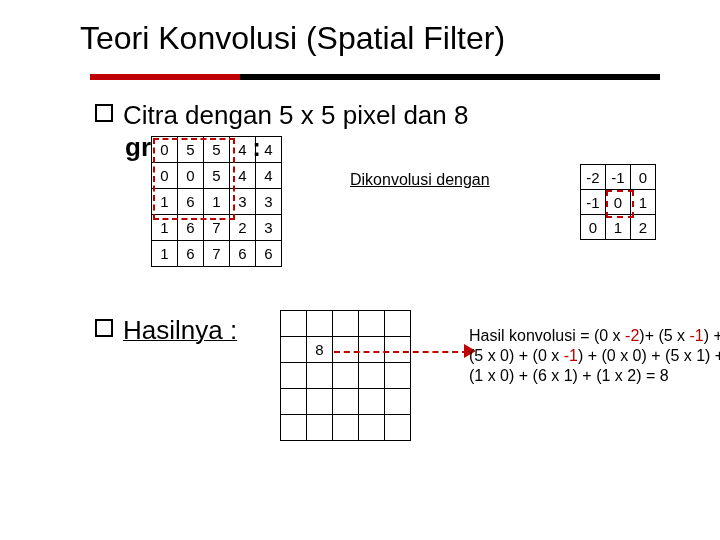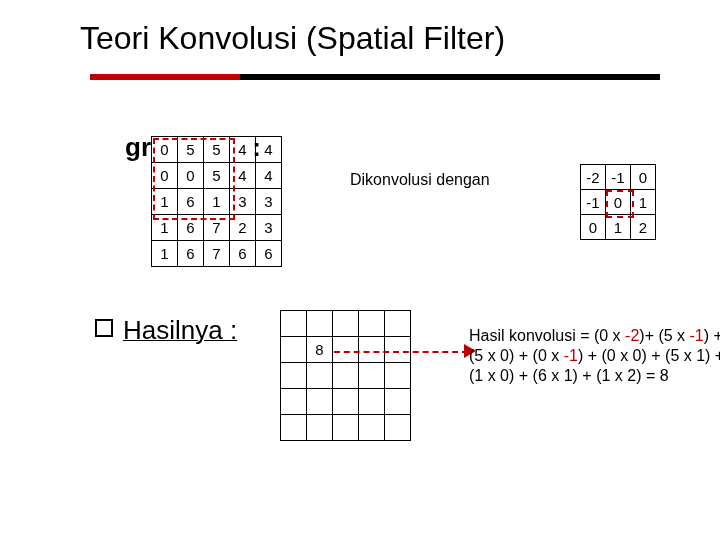--- a/index.html
+++ b/index.html
@@ -87,20 +87,21 @@
     pointer-events: none;
   }
 
   
   .caption {
     position: absolute;
     left: 310px;
     top: 170px;
     font-size: 16px;
     line-height: 1.2;
+    text-decoration: underline;
   }
 
   
   .mask3 {
     position: absolute;
     left: 540px;
     top: 164px;
     border-collapse: collapse;
   }
   .mask3 td {
@@ -178,20 +179,23 @@
 </style>
 </head>
 <body>
 
 <div class="slide">
 
   <div class="title">Teori Konvolusi (Spatial Filter)</div>
   <div class="title-rule"></div>
   <div class="title-rule-accent"></div>
 
+  <div class="bullet" style="left:55px; top:100px;">
+    <span class="box"></span><span class="txt">Citra dengan 5 x 5 pixel dan 8</span>
+  </div>
   <div class="bullet" style="left:85px; top:132px;">
     <span class="txt" style="white-space:pre;font-weight:bold;">gr              :</span>
   </div>
 
   <table class="grid5">
     <tbody>
         <tr>
       <td>0</td>
       <td>5</td>
       <td>5</td>

